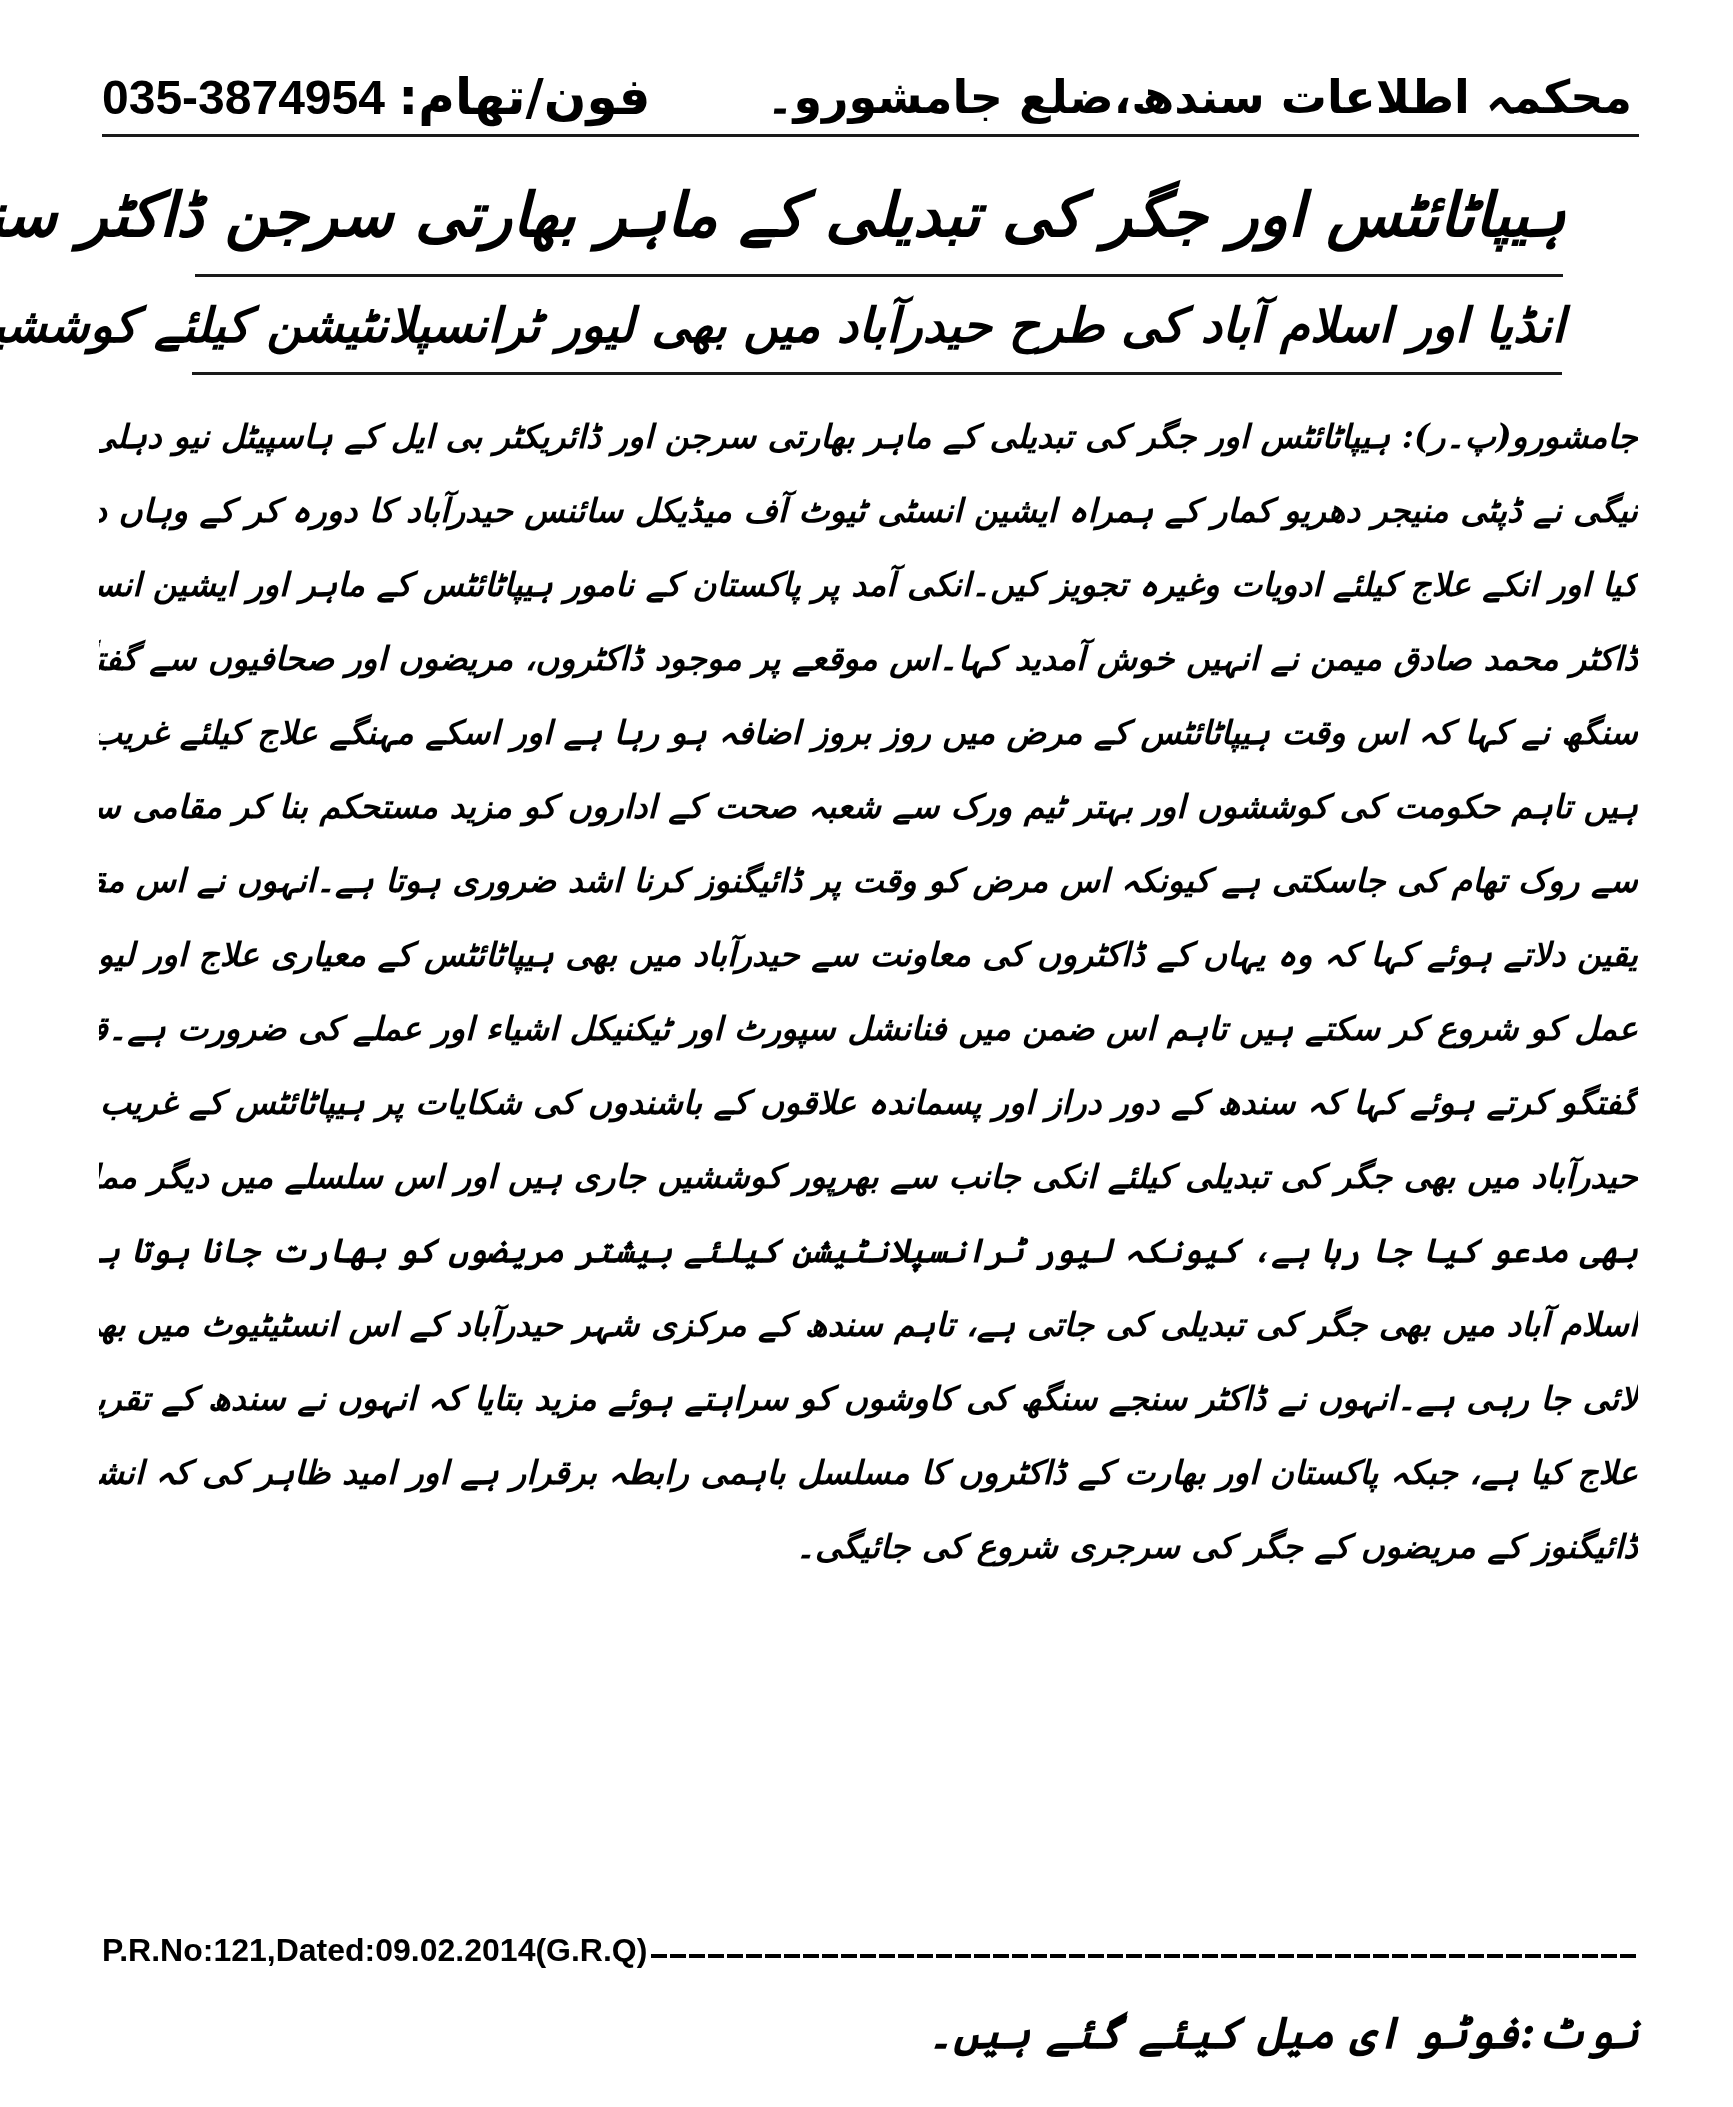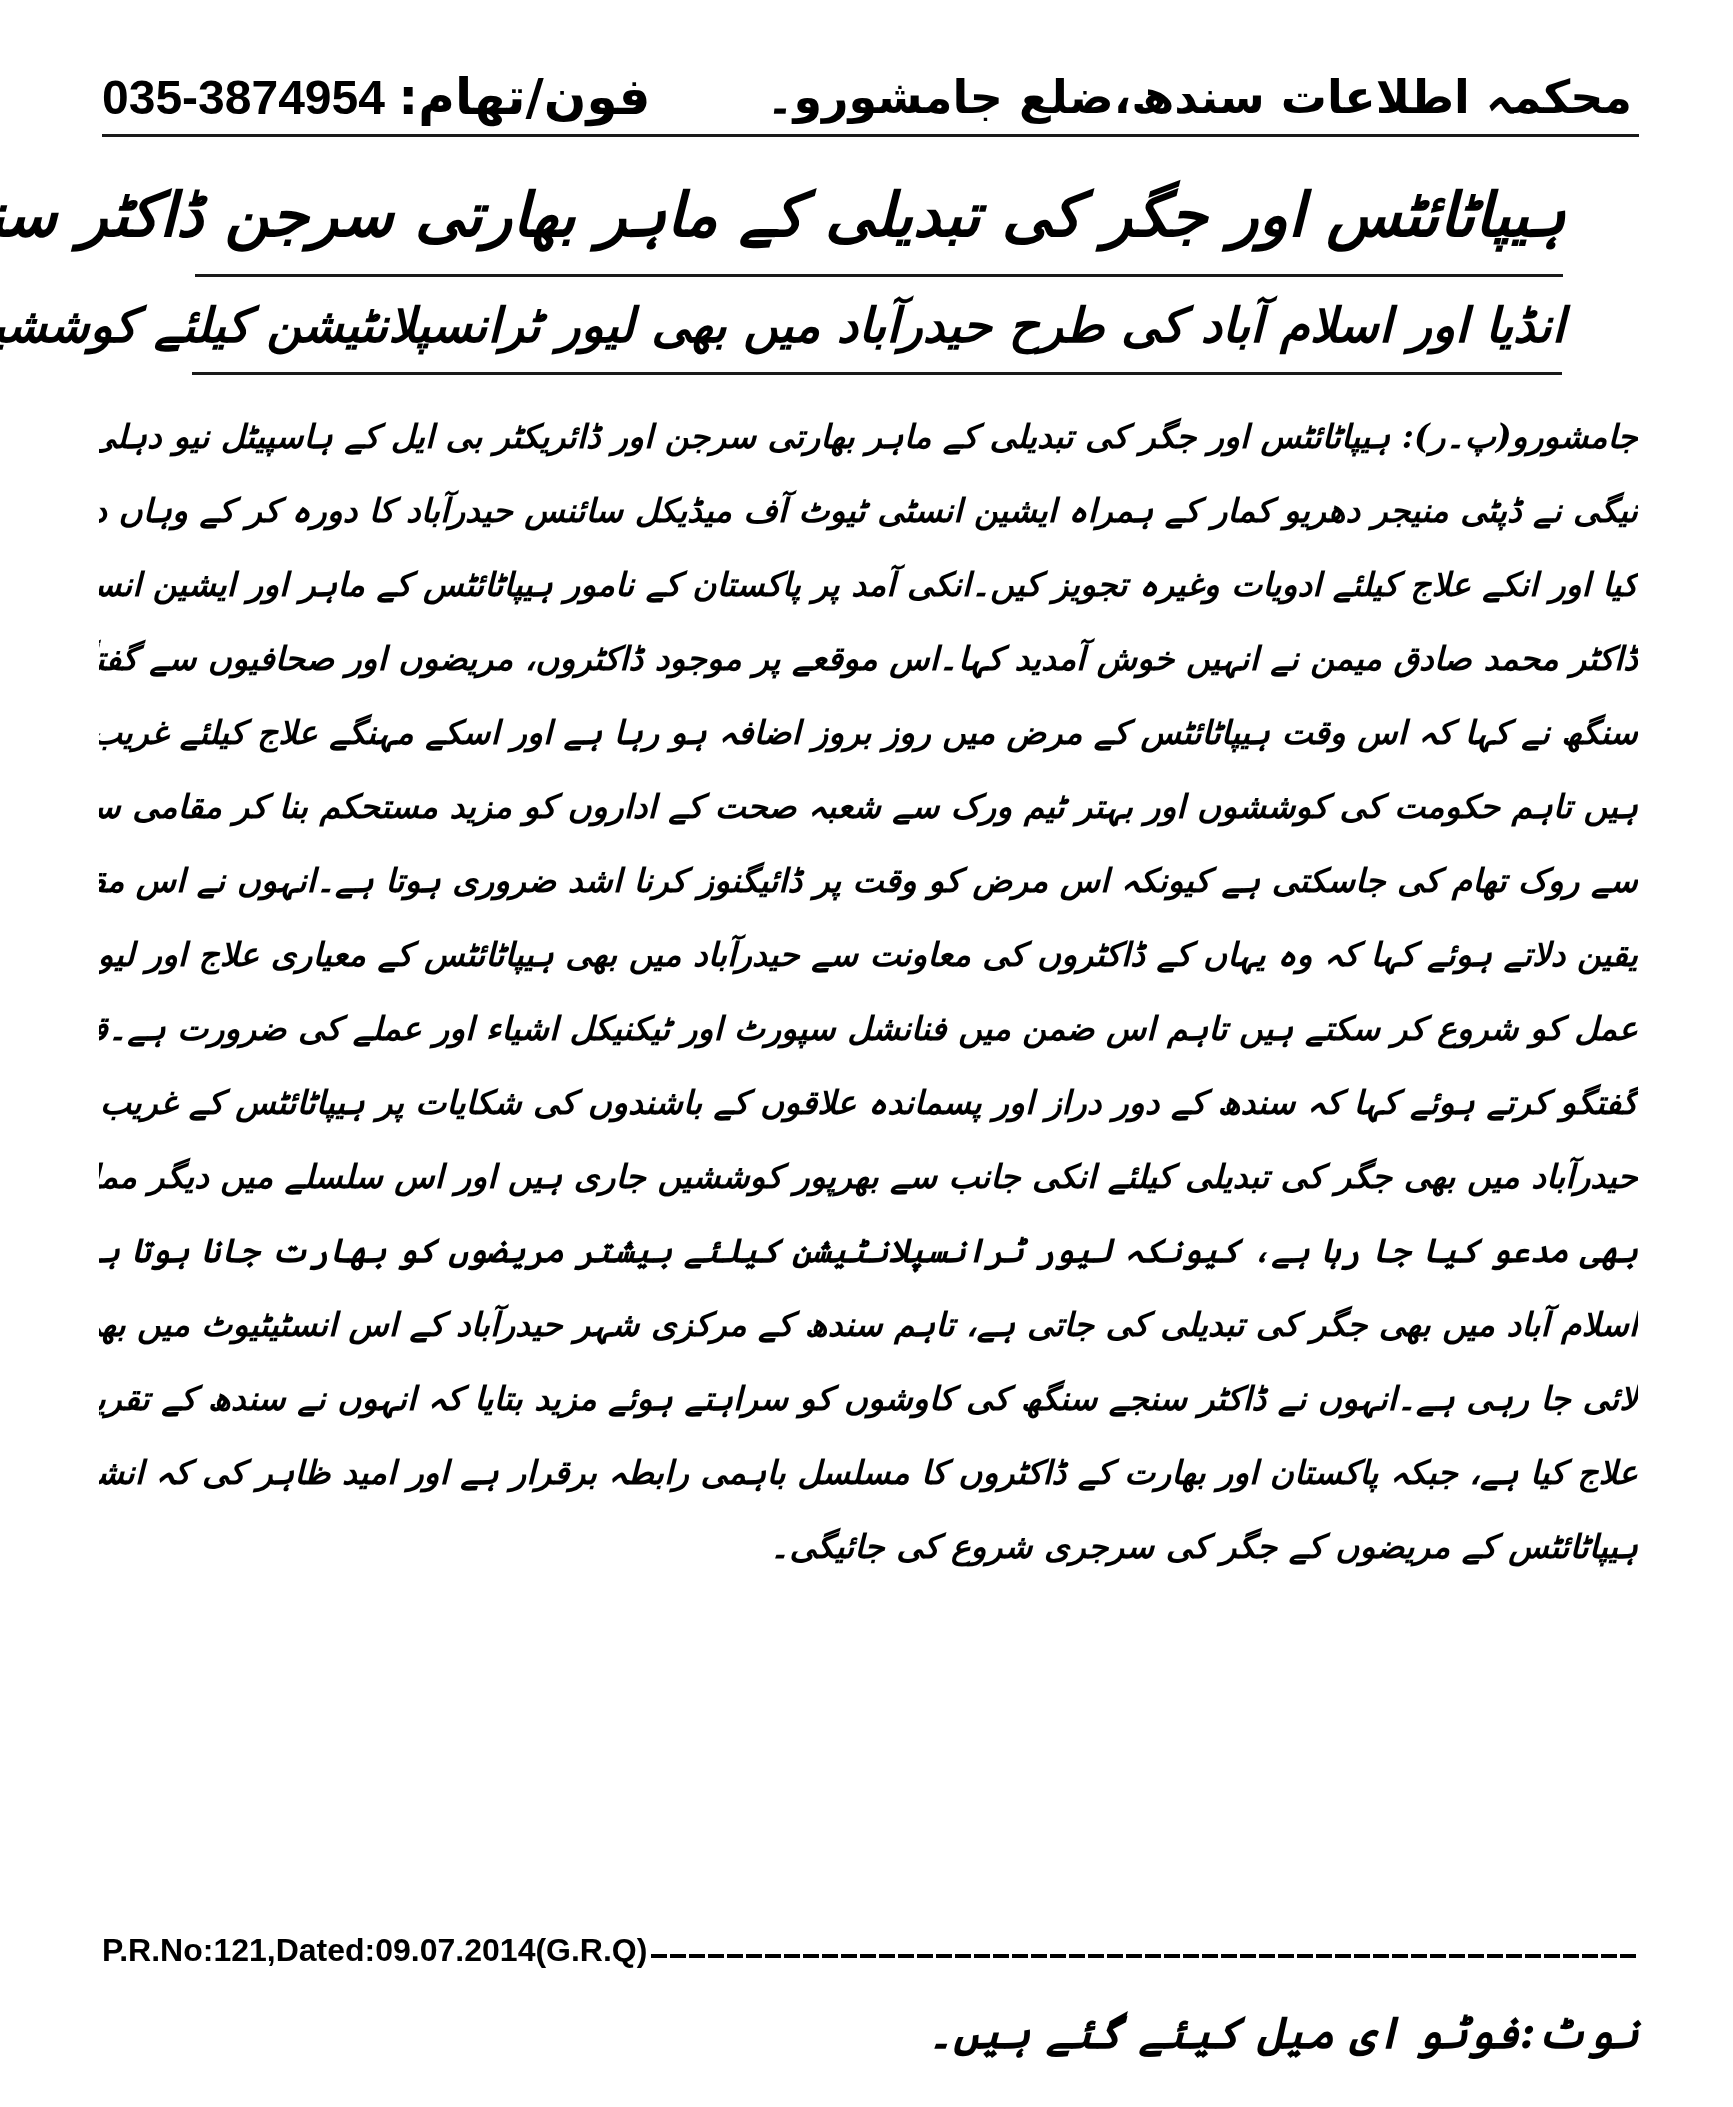--- a/index.html
+++ b/index.html
@@ -103,21 +103,21 @@
     <div class="body-line">ہیں تاہم حکومت کی کوششوں اور بہتر ٹیم ورک سے شعبہ صحت کے اداروں کو مزید مستحکم بنا کر مقامی سطح پر بھی اس بیماری کی مؤثر طریقے</div>
     <div class="body-line">سے روک تھام کی جاسکتی ہے کیونکہ اس مرض کو وقت پر ڈائیگنوز کرنا اشد ضروری ہوتا ہے۔انہوں نے اس مقصد کیلئے اپنے ہر ممکنہ تعاون کا</div>
     <div class="body-line">یقین دلاتے ہوئے کہا کہ وہ یہاں کے ڈاکٹروں کی معاونت سے حیدرآباد میں بھی ہیپاٹائٹس کے معیاری علاج اور لیور ٹرانسپلانٹیشن کے</div>
     <div class="body-line">عمل کو شروع کر سکتے ہیں تاہم اس ضمن میں فنانشل سپورٹ اور ٹیکنیکل اشیاء اور عملے کی ضرورت ہے۔قبل ازیں ڈاکٹر صادق میمن نے</div>
     <div class="body-line">گفتگو کرتے ہوئے کہا کہ سندھ کے دور دراز اور پسماندہ علاقوں کے باشندوں کی شکایات پر ہیپاٹائٹس کے غریب مریضوں کیلئے</div>
     <div class="body-line">حیدرآباد میں بھی جگر کی تبدیلی کیلئے انکی جانب سے بھرپور کوششیں جاری ہیں اور اس سلسلے میں دیگر ممالک بالخصوص انڈیا سے ڈاکٹروں کو</div>
     <div class="body-line">بھی مدعو کیا جا رہا ہے، کیونکہ لیور ٹرانسپلانٹیشن کیلئے بیشتر مریضوں کو بھارت جانا ہوتا ہے۔انہوں نے بتایا کہ پاکستان کے الشفاء ہسپتال</div>
     <div class="body-line">اسلام آباد میں بھی جگر کی تبدیلی کی جاتی ہے، تاہم سندھ کے مرکزی شہر حیدرآباد کے اس انسٹیٹیوٹ میں بھی اس آپریشن کیلئے پیش رفت</div>
     <div class="body-line">لائی جا رہی ہے۔انہوں نے ڈاکٹر سنجے سنگھ کی کاوشوں کو سراہتے ہوئے مزید بتایا کہ انہوں نے سندھ کے تقریباً آٹھ مریضوں کا کامیاب</div>
     <div class="body-line">علاج کیا ہے، جبکہ پاکستان اور بھارت کے ڈاکٹروں کا مسلسل باہمی رابطہ برقرار ہے اور امید ظاہر کی کہ انشاءاللہ جلد یہاں پر بھی</div>
-    <div class="body-line last">ہیپاٹائٹس کے مریضوں کے جگر کی سرجری شروع کی جائیگی۔</div>
+    <div class="body-line last">ڈائیگنوز کے مریضوں کے جگر کی سرجری شروع کی جائیگی۔</div>
   </div>
 
 <div class="abs pr-line">
-  <span>P.R.No:121,Dated:09.07.2014(G.R.Q)</span>
+  <span>P.R.No:121,Dated:09.02.2014(G.R.Q)</span>
   <span class="pr-dashes"></span>
 </div>
 <div class="abs note">نوٹ:فوٹو ای میل کیئے گئے ہیں۔</div>
 
 
 </body></html>

